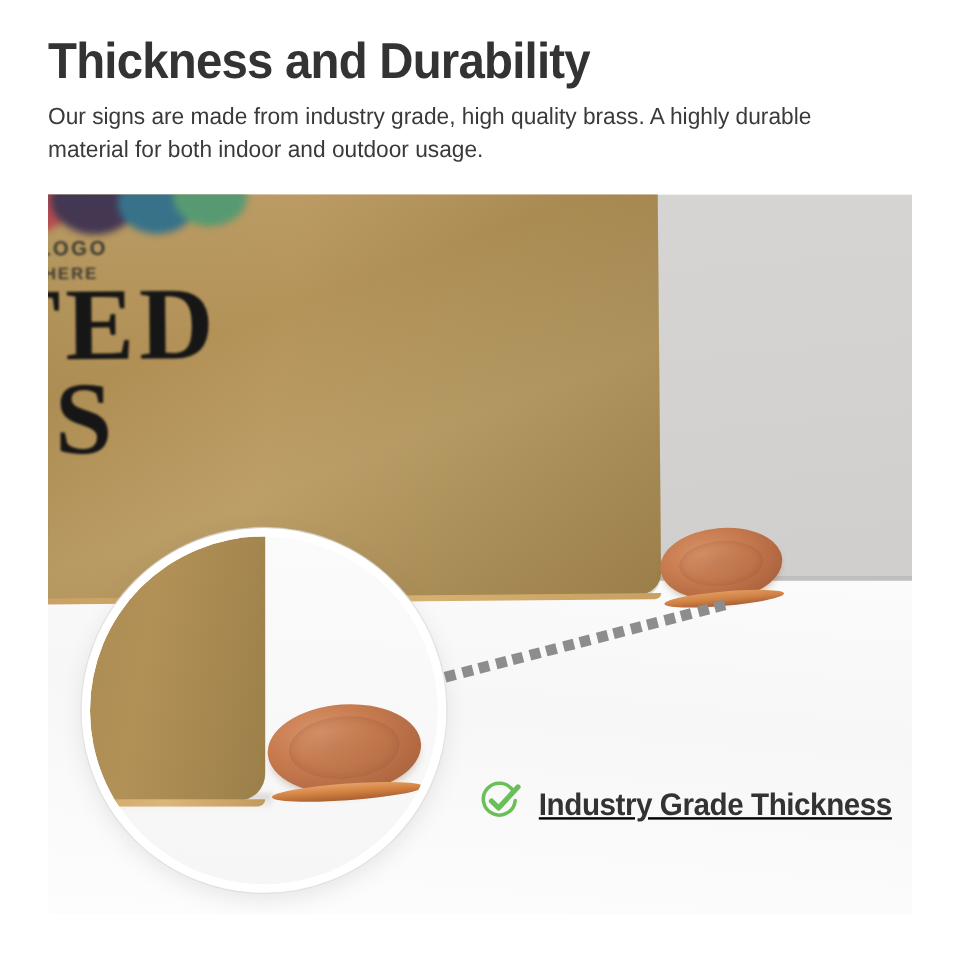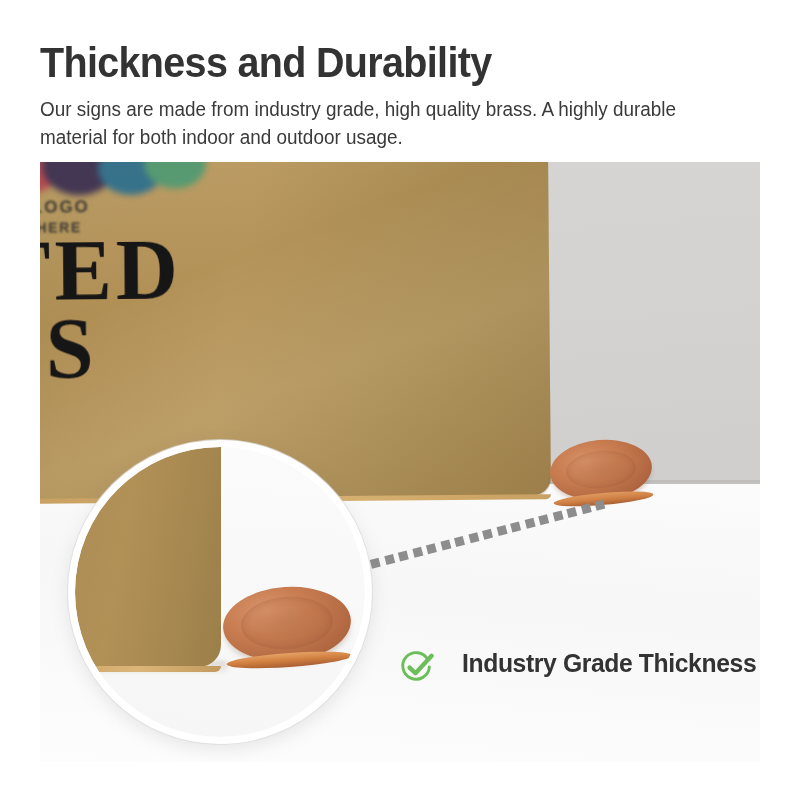--- a/index.html
+++ b/index.html
@@ -20,21 +20,21 @@
     width: 800px;
     height: 800px;
     background: #ffffff;
     overflow: hidden;
   }
 
   
   .header-block {
     position: absolute;
     left: 40px;
-    top: 40px;
+    top: 28px;
     width: 726px;
   }
   .page-title {
     font-family: "Liberation Sans", sans-serif;
     font-size: 42px;
     line-height: 46px;
     font-weight: bold;
     color: #333333;
     letter-spacing: -0.7px;
     margin: 0;
@@ -297,23 +297,24 @@
 
   
   .features {
     position: absolute;
     left: 398px;
     top: 648px;
     width: 372px;
   }
   .feature-row {
     display: flex;
-    align-items: flex-start;
-    gap: 26px;
+    align-items: flex-end;
+    gap: 13px;
     margin-bottom: 12px;
+    text-decoration: underline;
   }
   .check-icon {
     width: 38px;
     height: 38px;
     flex: 0 0 38px;
     display: block;
   }
   .feature-label {
     font-family: "Liberation Sans", sans-serif;
     font-size: 26px;

